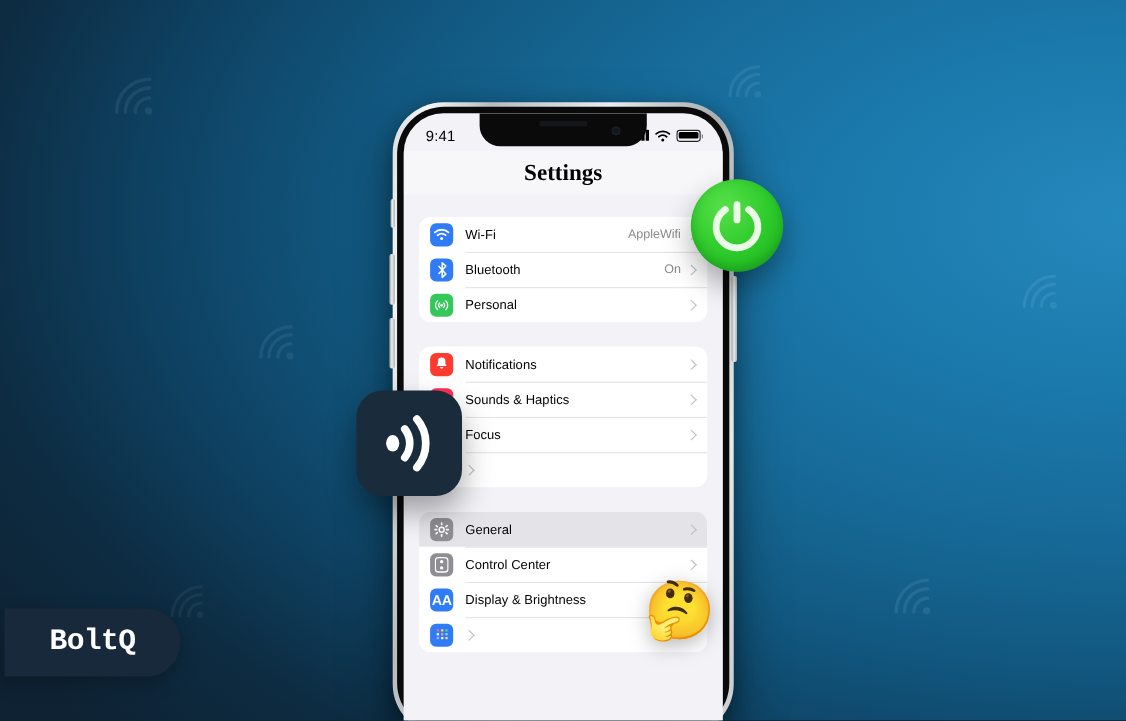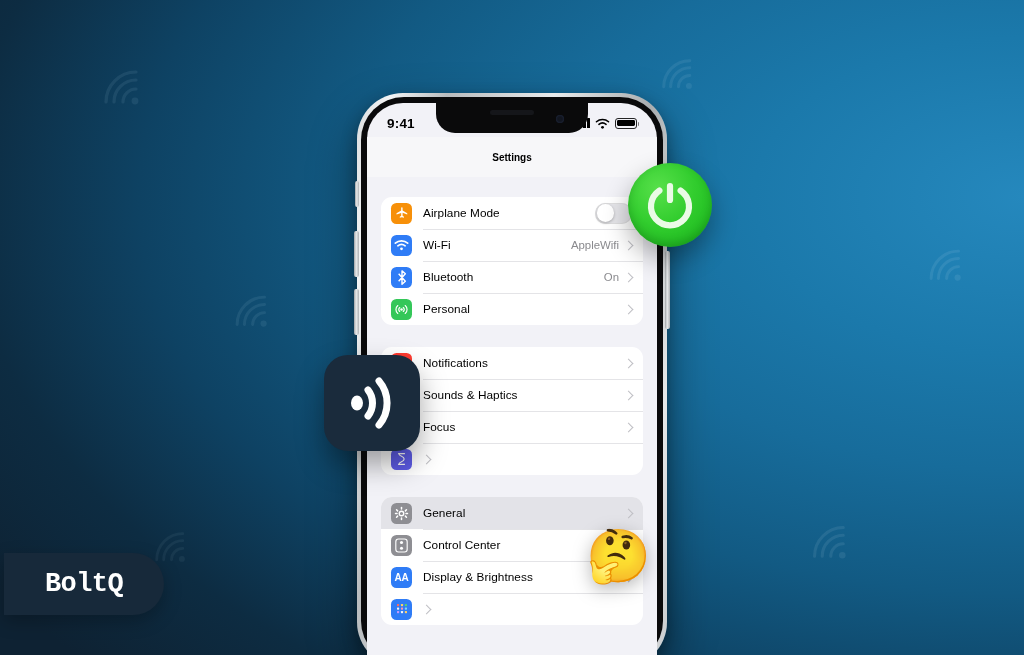--- a/index.html
+++ b/index.html
@@ -57,39 +57,39 @@
     position:absolute;right:24px;top:12px;width:8px;height:8px;border-radius:50%;
     background:#121620;box-shadow:inset 0 0 2px #2a3550;
   }
 
   
   .statusbar{
     position:absolute;top:0;left:0;right:0;height:34px;z-index:5;
     display:flex;align-items:center;justify-content:space-between;
     padding:0 20px;box-sizing:border-box;
   }
-  .sb-time{font-size:13.5px;font-weight:bold;color:#000;letter-spacing:.2px;padding-top:6px;}
+  .sb-time{font-size:13.5px;font-weight:normal;color:#000;letter-spacing:.2px;padding-top:6px;}
   .sb-right{display:flex;align-items:center;gap:5px;padding-top:6px;}
   .bars{display:flex;align-items:flex-end;gap:1.5px;height:10px;}
   .bars i{display:block;width:2.6px;background:#000;border-radius:.6px;}
   .bars i:nth-child(1){height:4px;}
   .bars i:nth-child(2){height:6px;}
   .bars i:nth-child(3){height:8px;}
   .bars i:nth-child(4){height:10px;}
   .batt{width:22px;height:11px;border:1.4px solid rgba(0,0,0,.85);border-radius:3px;position:relative;box-sizing:border-box;}
   .batt::after{content:"";position:absolute;right:-3.4px;top:3px;width:1.8px;height:4px;background:rgba(0,0,0,.5);border-radius:0 1px 1px 0;}
   .batt span{position:absolute;left:1.2px;top:1.2px;bottom:1.2px;right:1.2px;background:#000;border-radius:1.4px;display:block;}
 
   
   .navbar{
     position:absolute;top:34px;left:0;right:0;height:40px;
     background:#f7f7f9;
     display:flex;align-items:center;justify-content:center;z-index:4;
   }
-  .navbar .title{font-size:10px;font-weight:bold;color:#000;}
+  .navbar .title{font-size:21px;font-weight:bold;color:#000;font-family:Liberation Serif, serif;}
 
   
   .list-scroll{
     position:absolute;top:74px;left:0;right:0;bottom:0;
     background:#f2f2f7;overflow:hidden;
   }
   .group{
     background:#fff;margin:0 14px;border-radius:11px;overflow:hidden;
   }
   .group.g1{margin-top:20px;}
@@ -256,31 +256,20 @@
         </div>
       </div>
 
       <div class="navbar">
         <div class="title">Settings</div>
       </div>
 
       <div class="list-scroll">
 
         <div class="group g1">
-          <div class="row">
-            <div class="ico" style="background:#f79009">
-              <svg width="14" height="14" viewBox="0 0 24 24" fill="#fff">
-                  <path d="M21 14.5v-2l-8-4.7V3.2a1.2 1.2 0 0 0-2.4 0v4.6L2.6 12.5v2l8-2.4v4.8L8.2 18.6v1.6l3.6-.9 3.6.9v-1.6l-2.4-2.1v-4.8z"></path>
-                </svg>
-            </div>
-            <div class="label">Airplane Mode</div>
-            <div class="toggle">
-                <div class="knob"></div>
-              </div>
-          </div>
 
           <div class="row">
             <div class="ico" style="background:#2f7cf6">
               <svg width="15" height="12" viewBox="0 0 16 12">
                   <g fill="none" stroke="#fff" stroke-width="1.8" stroke-linecap="round">
                     <path d="M1.4 4.1 A10 10 0 0 1 14.6 4.1"></path>
                     <path d="M4.1 6.9 A6.2 6.2 0 0 1 11.9 6.9"></path>
                   </g>
                   <circle cx="8" cy="10.1" r="1.5" fill="#fff"></circle>
                 </svg>
@@ -394,21 +383,21 @@
                   <circle cx="8" cy="5.4" r="1.9" fill="#fff" stroke="none"></circle>
                   <circle cx="8" cy="12.4" r="1.9" fill="#fff" stroke="none"></circle>
                 </svg>
             </div>
             <div class="label">Control Center</div>
             <div class="chev"></div>
           </div>
 
           <div class="row">
             <div class="ico" style="background:#2f7cf6">
-              <span style="color:#fff;font-size:10px;font-weight:bold;letter-spacing:-.3px;font-family:'Liberation Sans',sans-serif;">AA</span>
+              <span style="color:#fff;font-size:13px;font-weight:bold;letter-spacing:-.3px;font-family:'Liberation Sans',sans-serif;">AA</span>
             </div>
             <div class="label">Display &amp; Brightness</div>
             <div class="chev"></div>
           </div>
 
           <div class="row">
             <div class="ico" style="background:#2f7cf6">
               <svg width="14" height="15" viewBox="0 0 16 18">
                 <g>
                   <rect x="2" y="2.4" width="2.6" height="2.6" rx=".7" fill="#ff6b5e"></rect>

